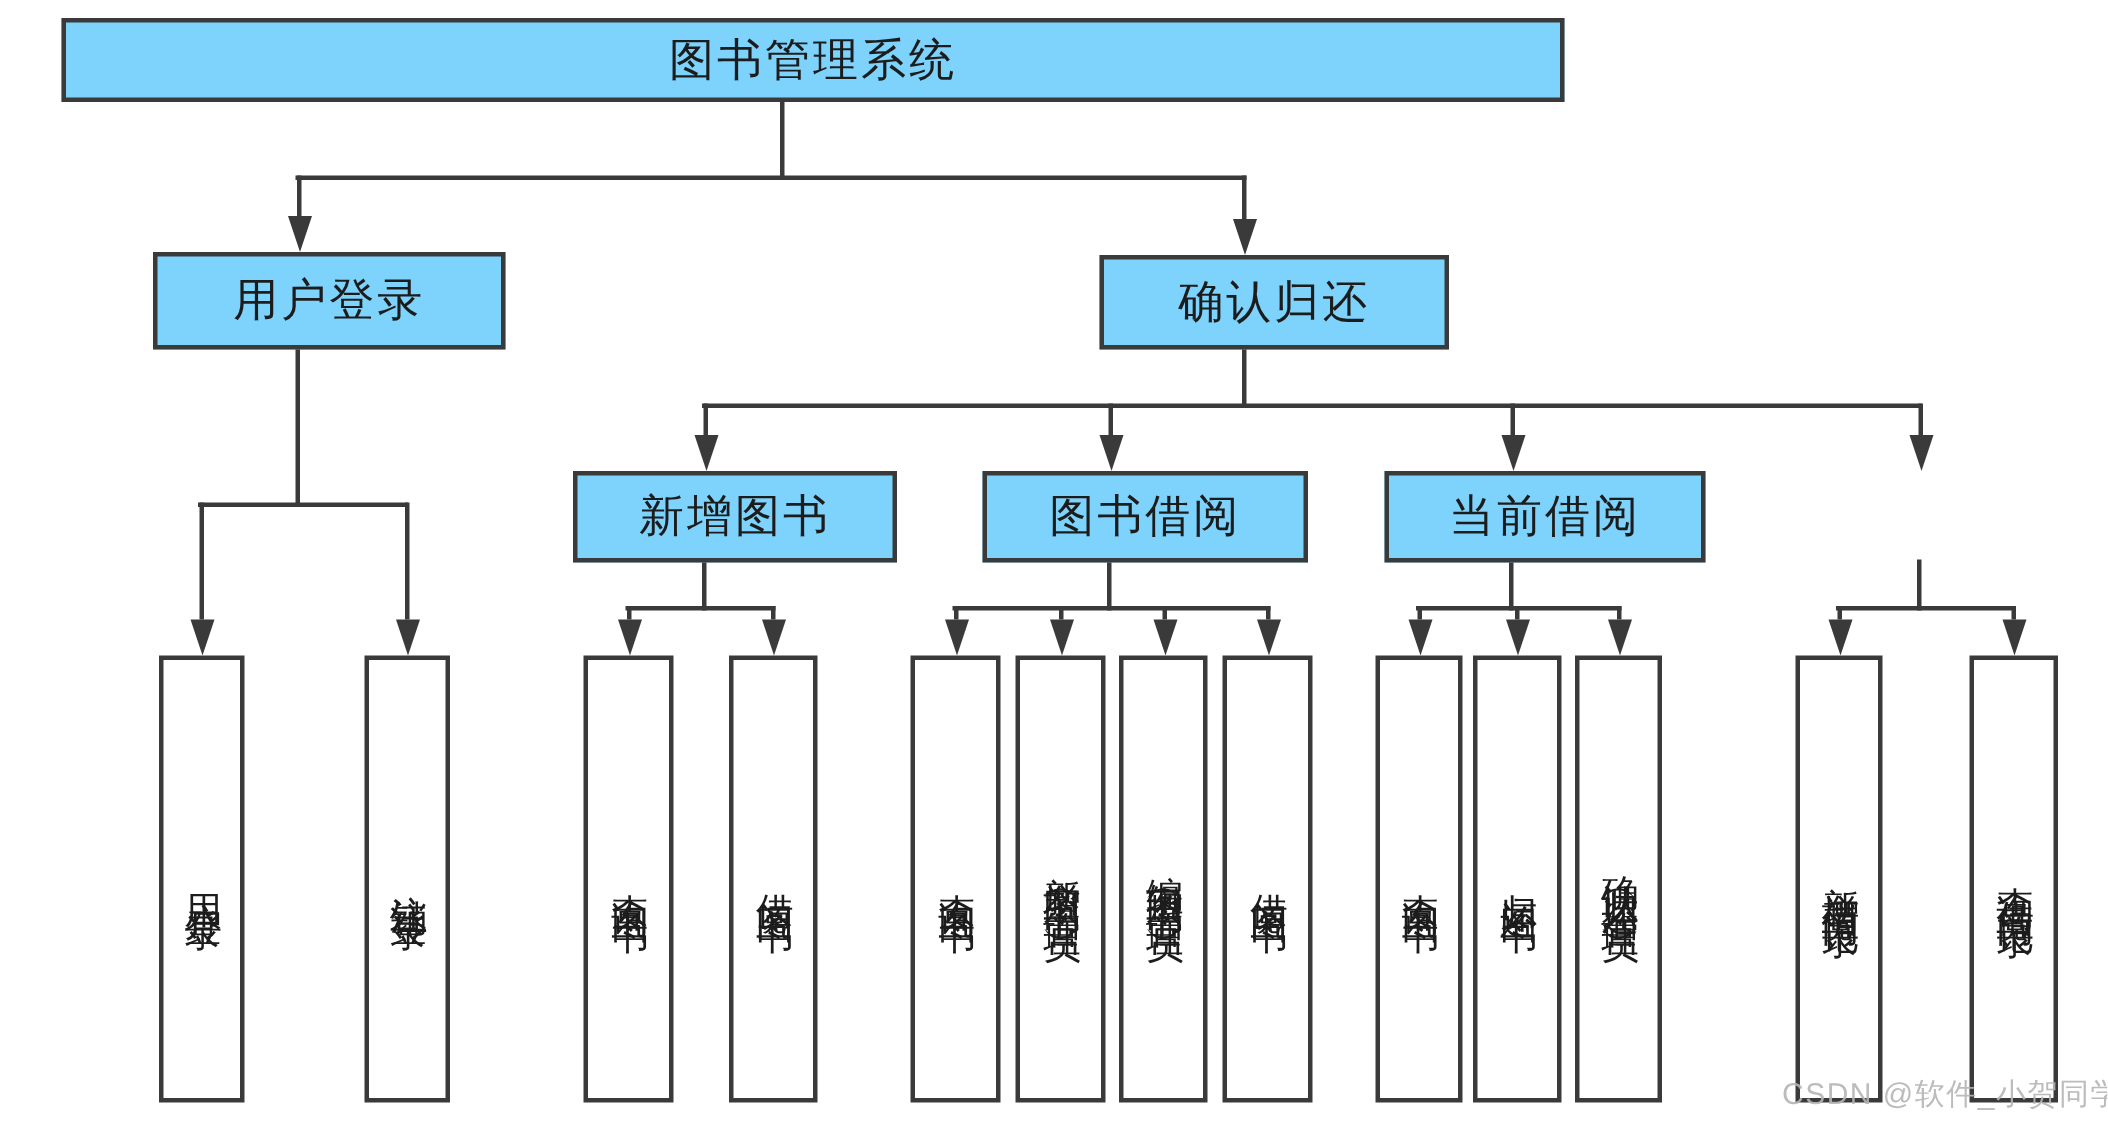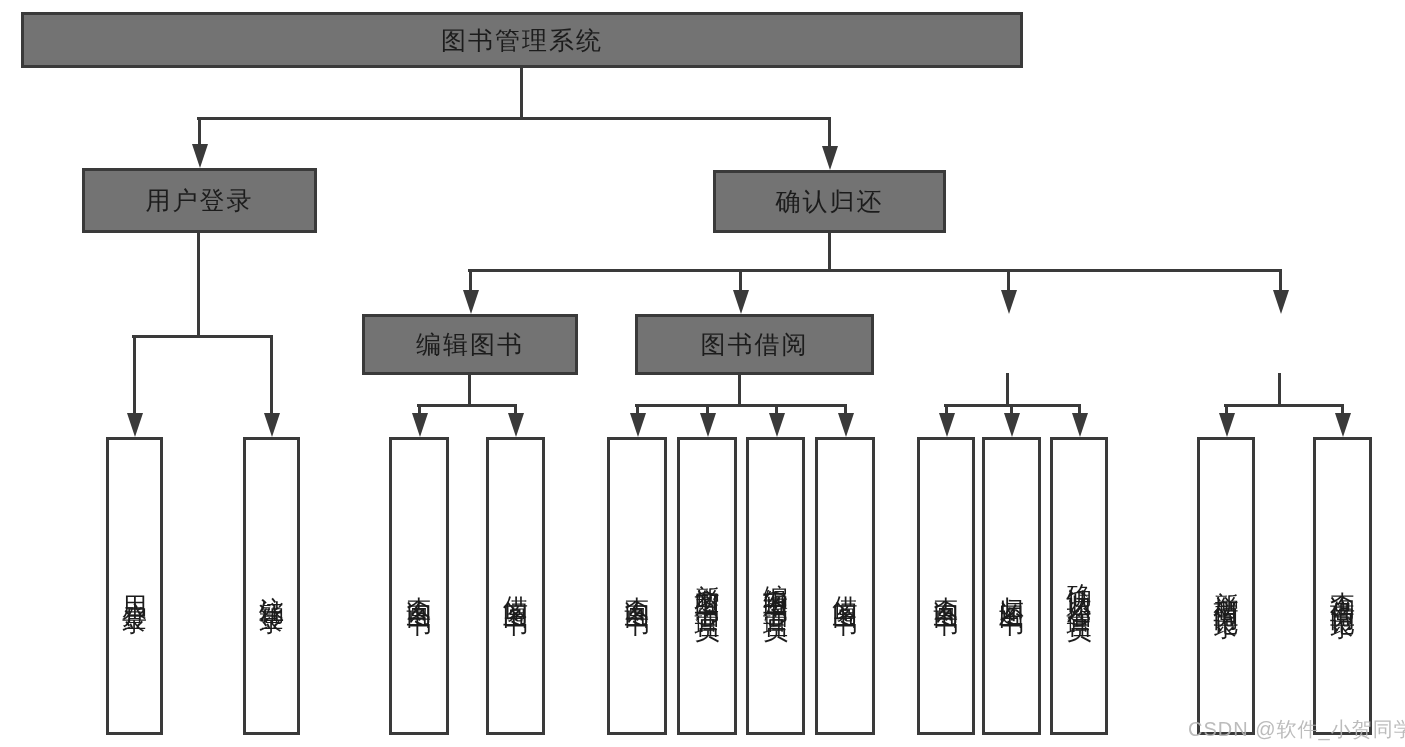--- a/index.html
+++ b/index.html
@@ -2,35 +2,35 @@
 <html><head>
 <meta charset="utf-8">
 <style>
   html,body{margin:0;padding:0;background:#ffffff;}
   .stage{
     position:relative;width:1405px;height:747px;background:#ffffff;overflow:hidden;
     font-family:"Liberation Sans","DejaVu Sans",sans-serif;color:#1c1c1c;
   }
   
   .box{
-    position:absolute;box-sizing:border-box;border:3px solid #3a3a3a;background:#737373;
-    display:flex;align-items:center;justify-content:center;font-size:25px;
-    letter-spacing:2px;white-space:nowrap;
+    position:absolute;box-sizing:border-box;border:3px solid #3a3a3a;background:#7dd3fc;
+    display:flex;align-items:center;justify-content:center;font-size:30px;
+    letter-spacing:2px;white-space:nowrap;margin-left:20px;
   }
   .vbox{
     position:absolute;box-sizing:border-box;border:3px solid #3a3a3a;background:#ffffff;
     top:437px;height:298px;writing-mode:vertical-rl;text-orientation:mixed;
     display:flex;align-items:center;justify-content:center;
     font-size:25px;letter-spacing:5px;line-height:1;
   }
   .b-root{left:21px;top:12px;width:1002px;height:56px;}
   .b-ul{left:82px;top:168px;width:235px;height:65px;}
   .b-bm{left:713px;top:170px;width:233px;height:63px;}
   .b-rec{left:362px;top:314px;width:216px;height:61px;}
-  .b-bb{left:635px;top:314px;width:239px;height:61px;}
+  .b-bb{left:635px;top:314px;width:217px;height:61px;}
   .b-cb{left:903px;top:314px;width:214px;height:61px;}
   .b-br{left:1173px;top:314px;width:214px;height:61px;}
   .b-ul1{left:106px;width:57px;}  .b-ul2{left:243px;width:57px;}
   .b-rec1{left:389px;width:60px;} .b-rec2{left:486px;width:59px;}
   .b-bb1{left:607px;width:60px;}  .b-bb2{left:677px;width:60px;}
   .b-bb3{left:746px;width:59px;}  .b-bb4{left:815px;width:60px;}
   .b-cb1{left:917px;width:58px;}  .b-cb2{left:982px;width:59px;}
   .b-cb3{left:1050px;width:58px;}
   .b-br1{left:1197px;width:58px;} .b-br2{left:1313px;width:59px;}
   
@@ -120,22 +120,23 @@
   <div class="arrow a-cb2"></div>
   <div class="arrow a-cb3"></div>
   <div class="arrow a-br1"></div>
   <div class="arrow a-br2"></div>
 
   <div class="box b-root">图书管理系统</div>
 
   <div class="box b-ul">用户登录</div>
   <div class="box b-bm">确认归还</div>
 
-  <div class="box b-rec">编辑图书</div>
+  <div class="box b-rec">新增图书</div>
   <div class="box b-bb">图书借阅</div>
+  <div class="box b-cb">当前借阅</div>
 
   <div class="vbox b-ul1">用户登录</div>
   <div class="vbox b-ul2">注销登录</div>
 
   <div class="vbox b-rec1">查询图书</div>
   <div class="vbox b-rec2">借阅图书</div>
 
   <div class="vbox b-bb1">查询图书</div>
   <div class="vbox b-bb2">新增图书（管理员）</div>
   <div class="vbox b-bb3">编辑图书（管理员）</div>

